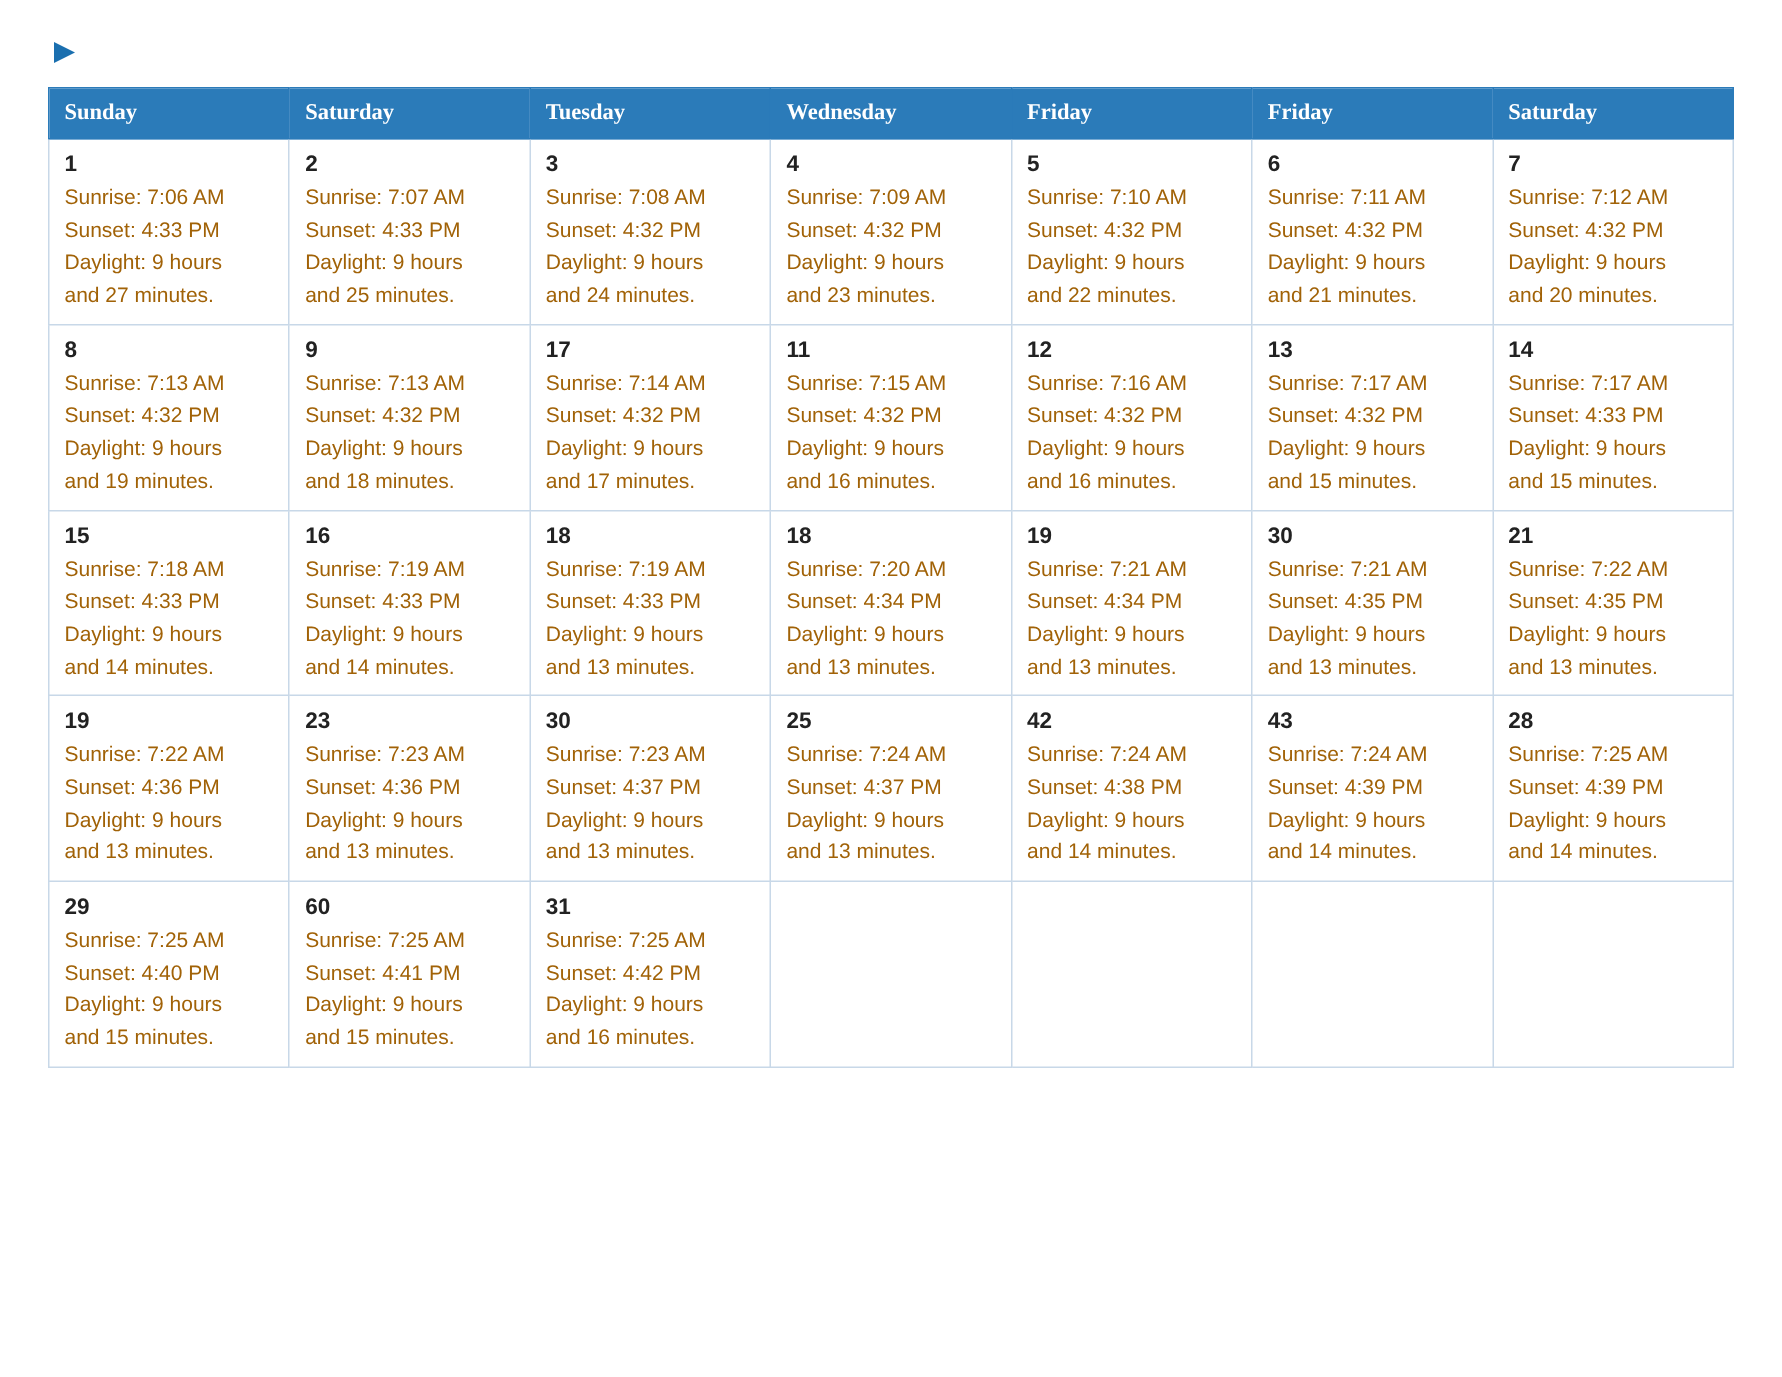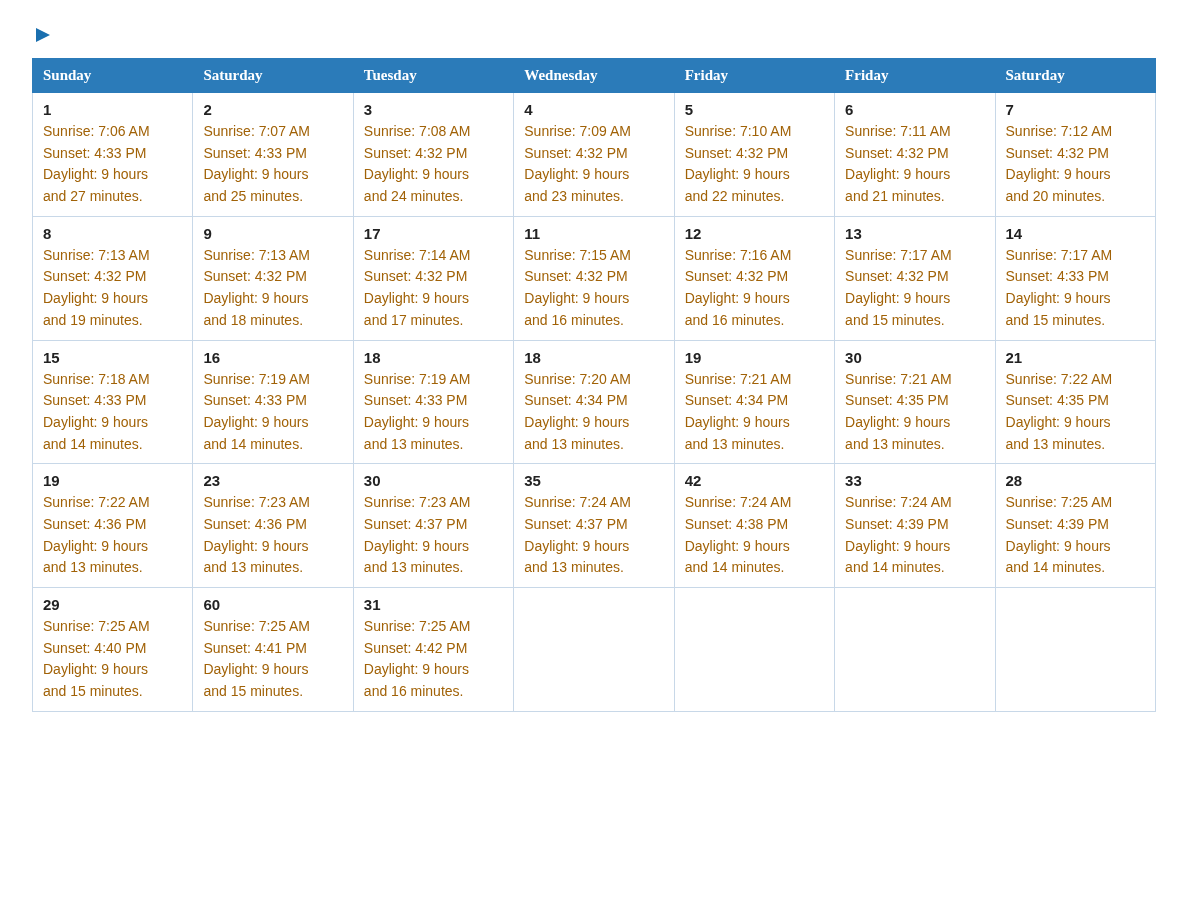--- a/index.html
+++ b/index.html
@@ -343,39 +343,39 @@
         <td>
         <span class="day-num">30</span>
         <div class="day-info">
           Sunrise: 7:23 AM<br>
           Sunset: 4:37 PM<br>
           Daylight: 9 hours<br>
           and 13 minutes.
         </div>
       </td>
         <td>
-        <span class="day-num">35</span>
+        <span class="day-num">25</span>
         <div class="day-info">
           Sunrise: 7:24 AM<br>
           Sunset: 4:37 PM<br>
           Daylight: 9 hours<br>
           and 13 minutes.
         </div>
       </td>
         <td>
         <span class="day-num">42</span>
         <div class="day-info">
           Sunrise: 7:24 AM<br>
           Sunset: 4:38 PM<br>
           Daylight: 9 hours<br>
           and 14 minutes.
         </div>
       </td>
         <td>
-        <span class="day-num">33</span>
+        <span class="day-num">43</span>
         <div class="day-info">
           Sunrise: 7:24 AM<br>
           Sunset: 4:39 PM<br>
           Daylight: 9 hours<br>
           and 14 minutes.
         </div>
       </td>
         <td>
         <span class="day-num">28</span>
         <div class="day-info">

